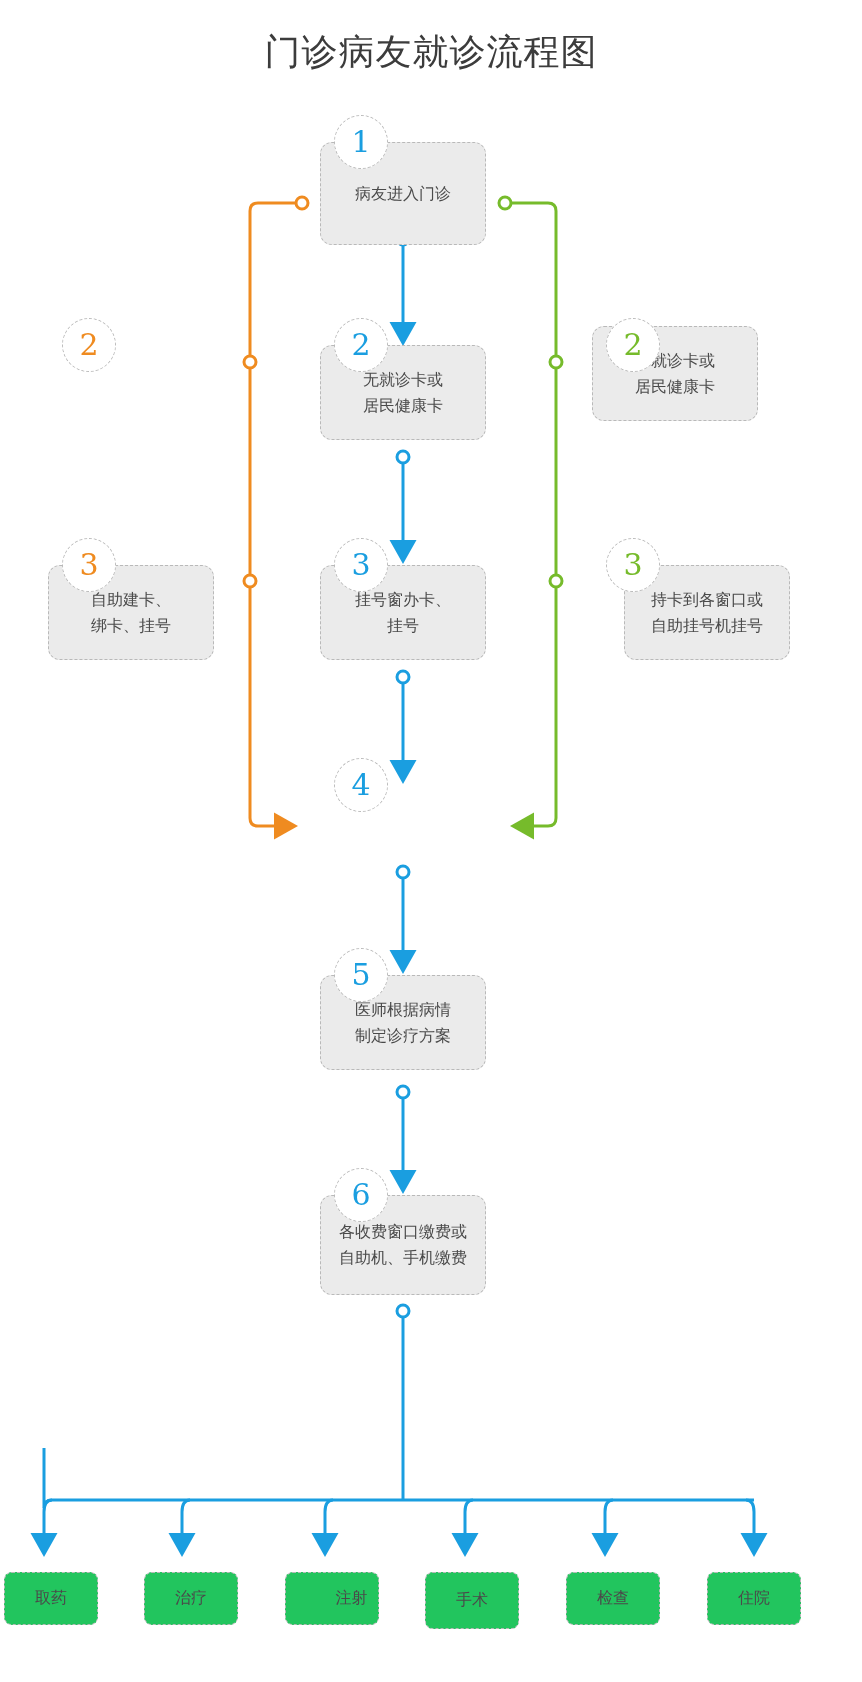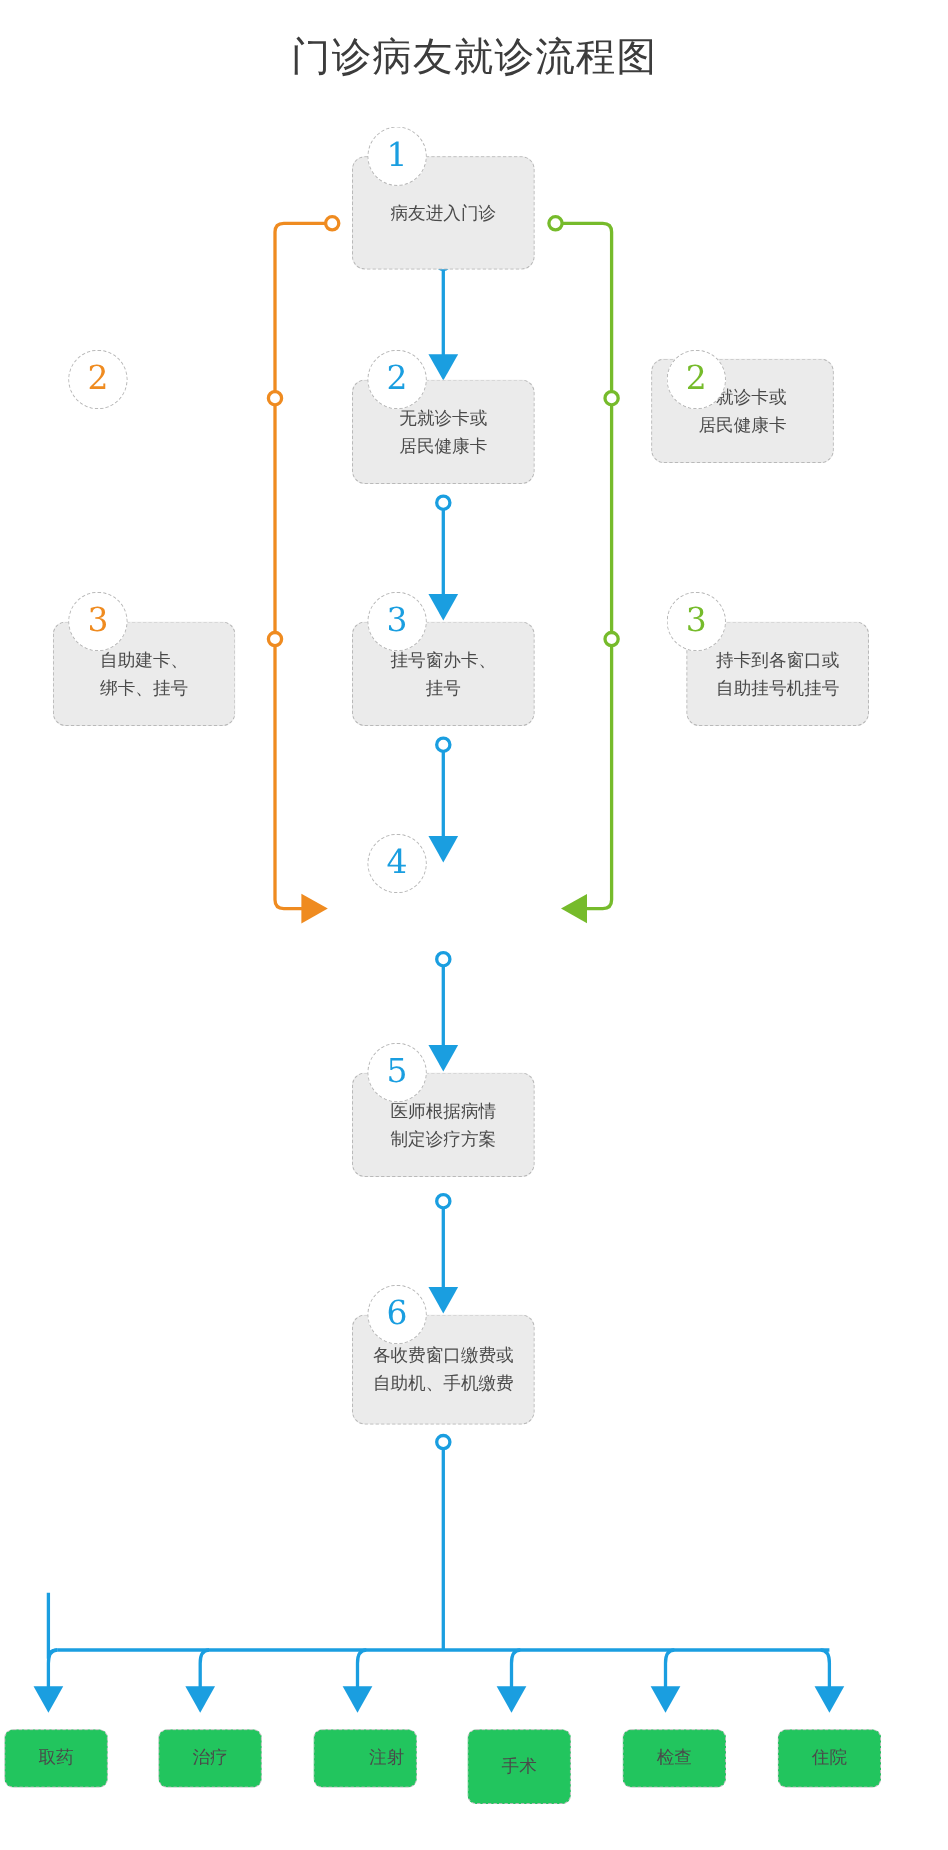--- a/index.html
+++ b/index.html
@@ -172,17 +172,17 @@
 
   <div class="node" style="left:320px;top:1195px;width:166px;height:100px;">
     <div class="node-text">各收费窗口缴费或
 自助机、手机缴费</div>
   </div>
   <div class="badge blue" style="left:334px;top:1168px;">6</div>
 
   <div class="terminal" style="left:4px;top:1572px;width:94px;height:53px;">取药</div>
   <div class="terminal" style="left:144px;top:1572px;width:94px;height:53px;">治疗</div>
   <div class="terminal" style="left:285px;top:1572px;width:94px;height:53px;padding-left:39px;">注射</div>
-  <div class="terminal" style="left:425px;top:1572px;width:94px;height:68px;">手术</div>
+  <div class="terminal" style="left:425px;top:1572px;width:94px;height:57px;">手术</div>
   <div class="terminal" style="left:566px;top:1572px;width:94px;height:53px;">检查</div>
   <div class="terminal" style="left:707px;top:1572px;width:94px;height:53px;">住院</div>
 
 </div>
 
 </body></html>

